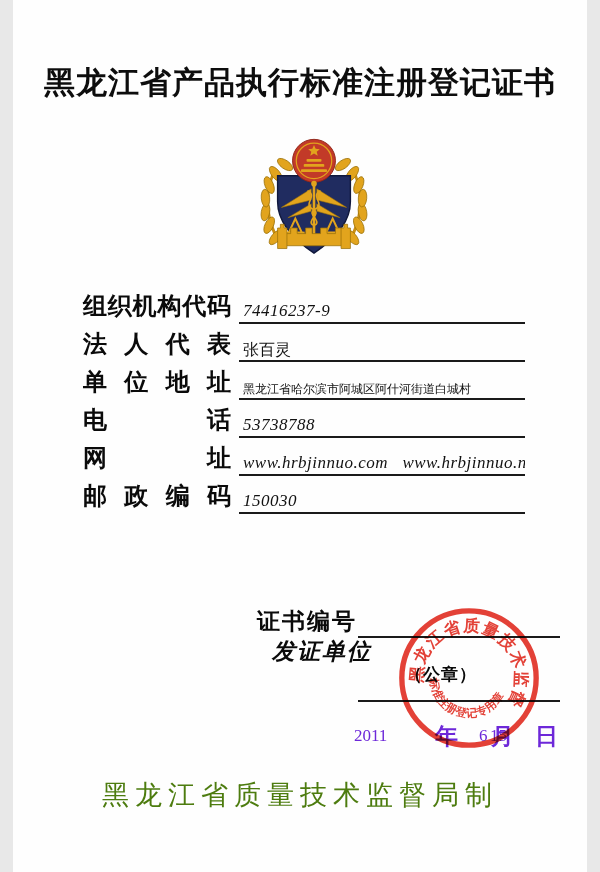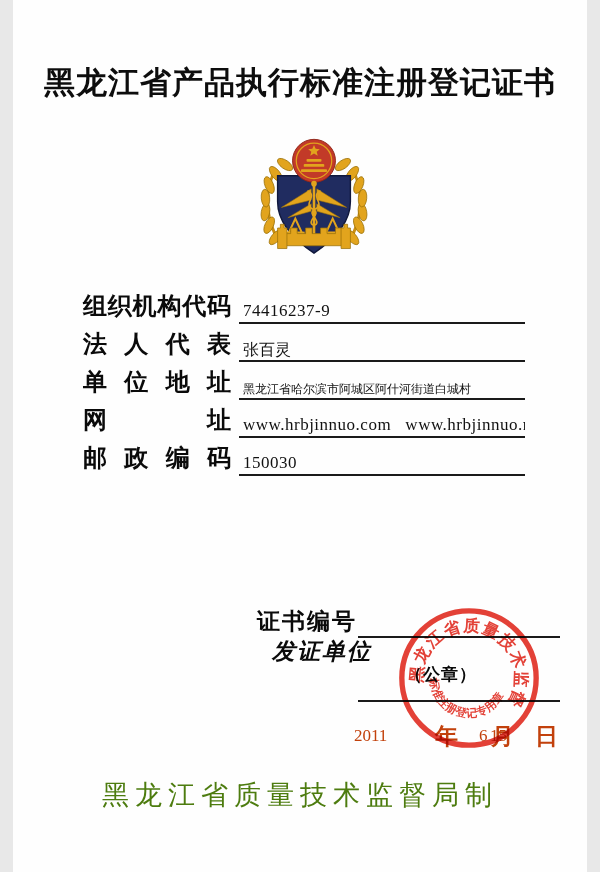--- a/index.html
+++ b/index.html
@@ -25,32 +25,32 @@
     flex:0 0 148px;width:148px;font-size:24px;font-weight:700;
     color:#0a0a0a;text-align:justify;text-align-last:justify;
     line-height:1.1;padding-bottom:5px;
   }
   .fvalue{
     flex:1;margin-left:8px;border-bottom:2px solid #1a1a1a;
     font-size:16px;padding:0 2px 1px 4px;white-space:pre;
     line-height:1.15;overflow:hidden;
   }
   .frow.addr .fvalue{font-size:12px;}
-  .frow.num .fvalue{font-size:17px;letter-spacing:.5px;}
+  .frow.num .fvalue{font-size:17px;letter-spacing:.5px;font-style:italic;}
   
   .cert-label{
     position:absolute;font-size:23px;font-weight:700;color:#0a0a0a;
     letter-spacing:2px;white-space:nowrap;
   }
   .cert-line{position:absolute;left:345px;width:202px;height:2px;background:#1a1a1a;}
   .gongzhang{
     position:absolute;left:392px;top:663px;font-size:17px;font-weight:700;
     letter-spacing:1px;white-space:nowrap;color:#0a0a0a;
   }
-  .date-part{position:absolute;white-space:nowrap;color:#c2410c;}
+  .date-part{position:absolute;white-space:nowrap;color:#6d28d9;}
   .date-num{font-size:17px;}
   .date-unit{font-size:23px;font-weight:700;}
   
   .seal{
     position:absolute;left:383px;top:605px;width:146px;height:146px;
     mix-blend-mode:multiply;opacity:.93;pointer-events:none;
   }
   .seal svg{width:100%;height:100%;display:block;}
   .seal text{font-family:"Liberation Serif","DejaVu Serif",serif;font-weight:700;}
   
@@ -137,20 +137,24 @@
     </div>
     <div class="frow">
       <span class="flabel">法人代表</span>
       <span class="fvalue">张百灵</span>
     </div>
     <div class="frow addr">
       <span class="flabel">单位地址</span>
       <span class="fvalue">黑龙江省哈尔滨市阿城区阿什河街道白城村</span>
     </div>
     <div class="frow num">
+      <span class="flabel">电话</span>
+      <span class="fvalue">53738788</span>
+    </div>
+    <div class="frow num">
       <span class="flabel">网址</span>
       <span class="fvalue">www.hrbjinnuo.com   www.hrbjinnuo.net</span>
     </div>
     <div class="frow num">
       <span class="flabel">邮政编码</span>
       <span class="fvalue">150030</span>
     </div>
   </div>
 
   <div class="cert-label" style="left:244px;top:606px;">证书编号</div>

